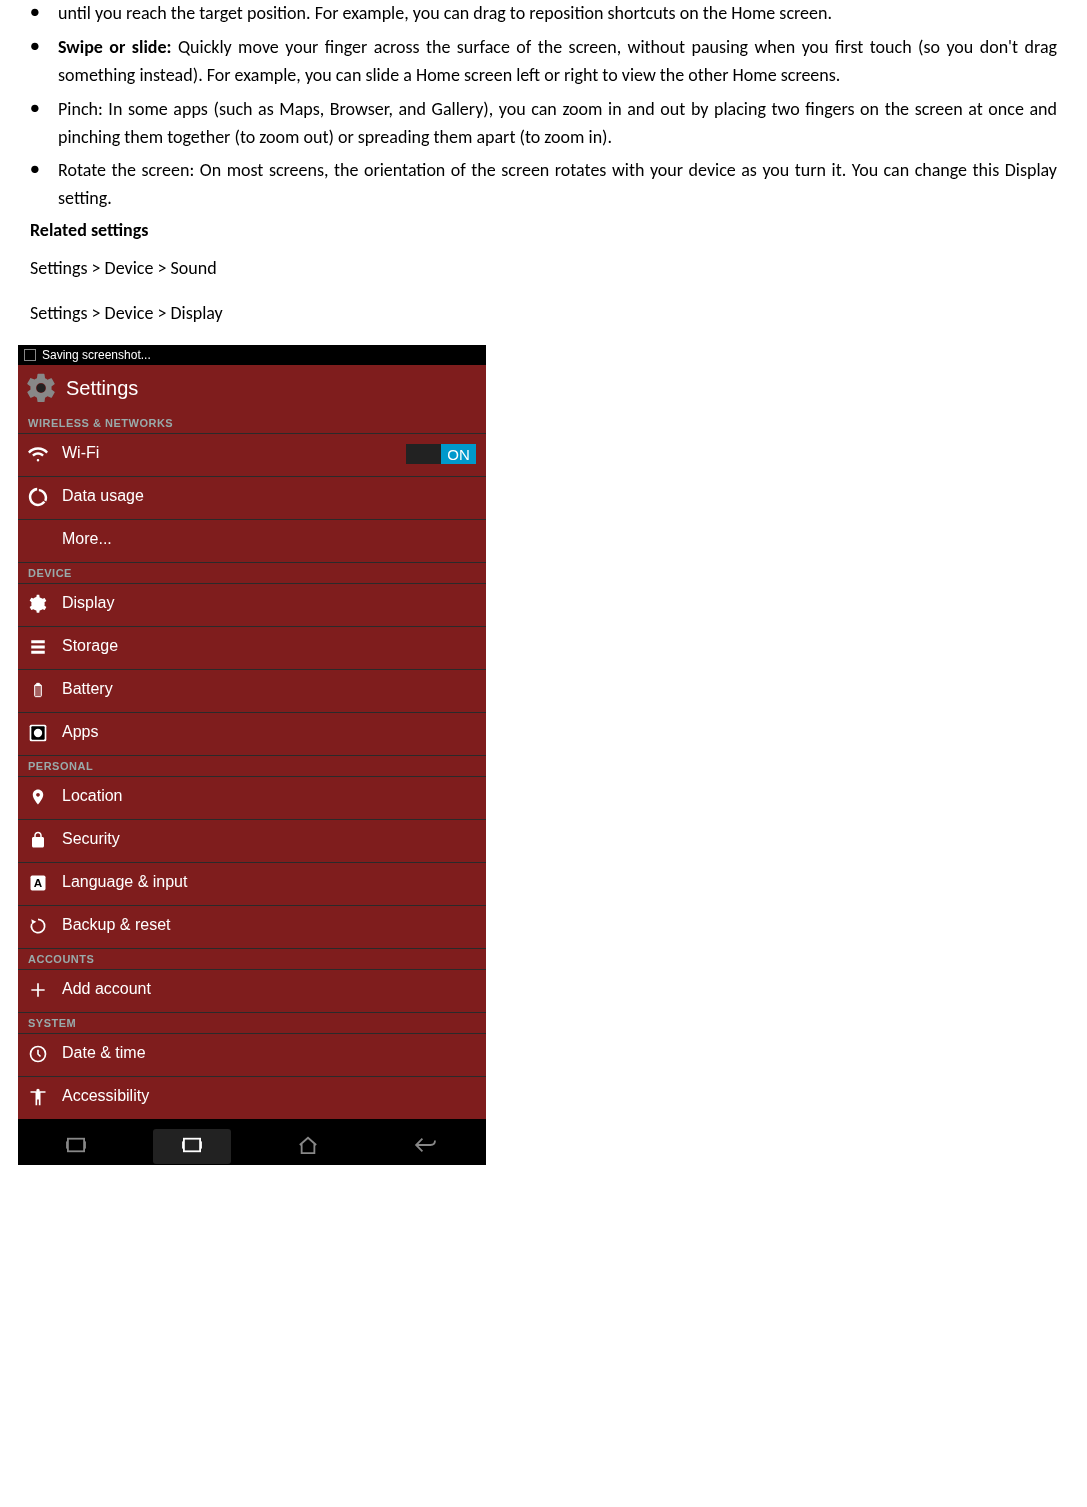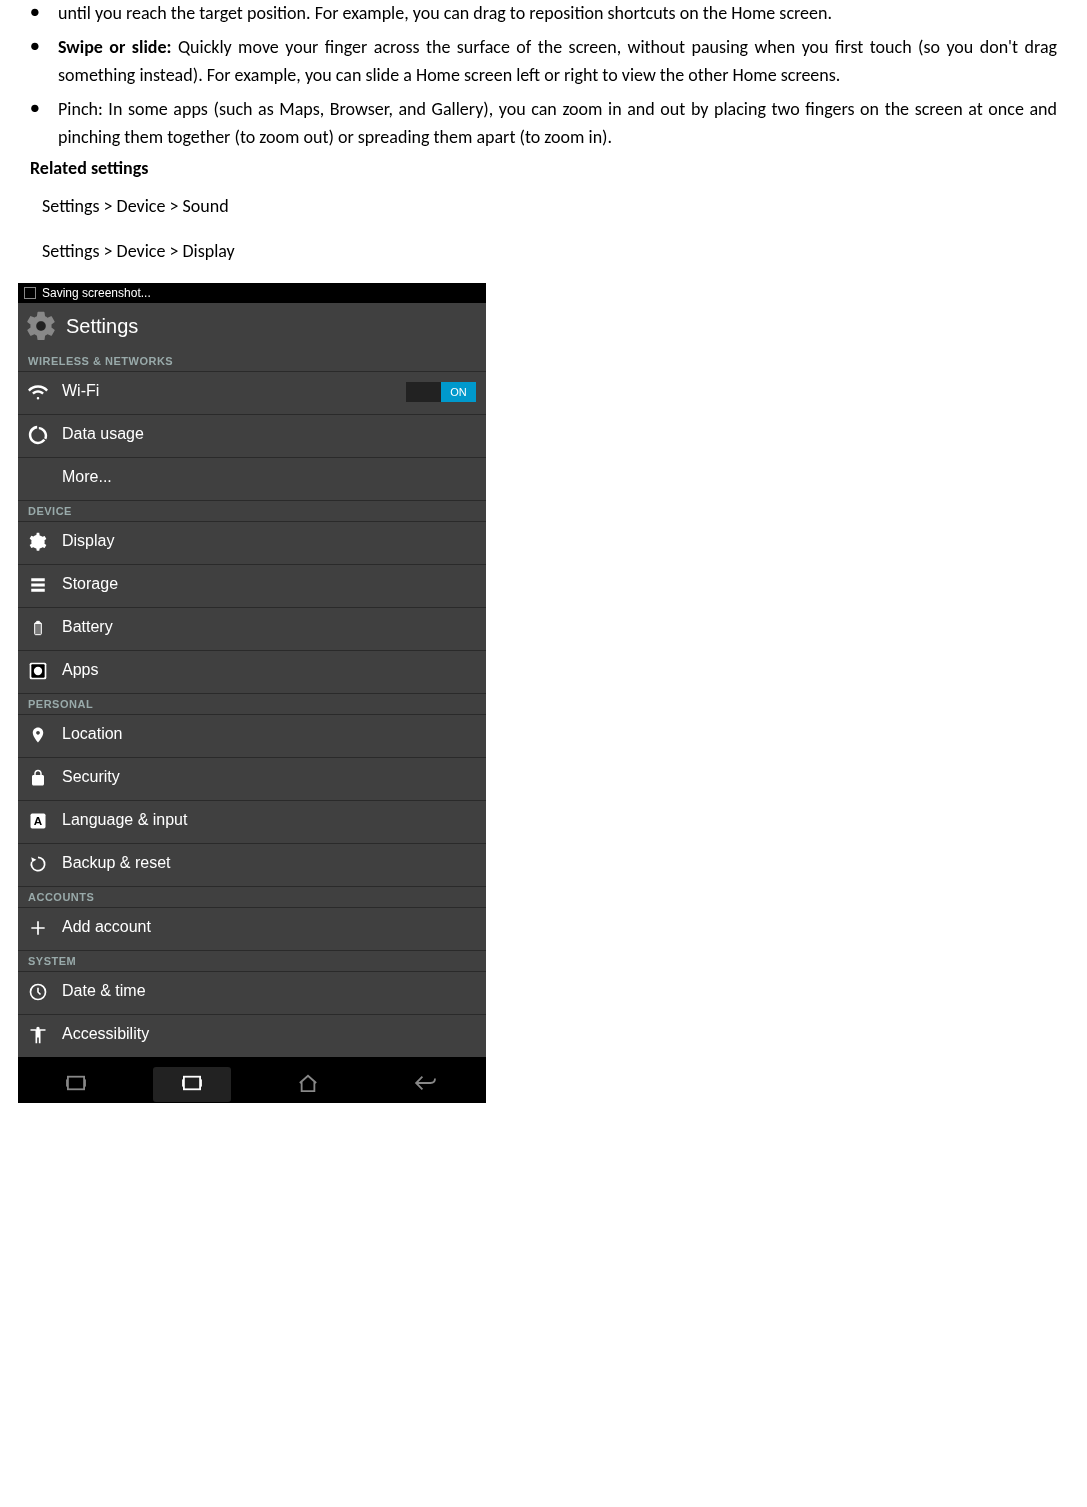--- a/index.html
+++ b/index.html
@@ -63,26 +63,26 @@
     left: 0;
     top: 0;
     font-size: 16px;
   }
   .bold { font-weight: bold; }
   .heading {
     font-weight: bold;
     margin: 4px 0 14px 0;
   }
   .para {
-    margin: 0 0 18px 12px;
+    margin: 0 0 18px 0;
     line-height: 1.5;
   }
   .screenshot {
     width: 468px;
-    background: #404040;
+    background: #7f1d1d;
     color: #fff;
     font-family: "Helvetica Neue", Arial, sans-serif;
     font-size: 15px;
     position: relative;
     z-index: 1;
     margin-left: -12px;
   }
   .statusbar {
     display: flex;
     align-items: center;
@@ -149,21 +149,21 @@
     display: flex;
   }
   .toggle .off {
     flex: 1;
     background: #222;
   }
   .toggle .on {
     flex: 1;
     background: #0099cc;
     color: #fff;
-    font-size: 11px;
+    font-size: 15px;
     display: flex;
     align-items: center;
     justify-content: center;
   }
   .navbar {
     display: flex;
     justify-content: space-around;
     align-items: center;
     padding-top: 8px;
     height: 38px;
@@ -212,20 +212,23 @@
     <li style="list-style:none;">
       
       <span>until you reach the target position. For example, you can drag to reposition shortcuts on the Home screen.</span>
     </li>
     <li>
       <span class="bold">Swipe or slide:</span><span> Quickly move your finger across the surface of the screen, without pausing when you first touch (so you don't drag something instead). For example, you can slide a Home screen left or right to view the other Home screens.</span>
     </li>
     <li>
       <span>Pinch: In some apps (such as Maps, Browser, and Gallery), you can zoom in and out by placing two fingers on the screen at once and pinching them together (to zoom out) or spreading them apart (to zoom in).</span>
     </li>
+    <li>
+      <span>Rotate the screen: On most screens, the orientation of the screen rotates with your device as you turn it. You can change this Display setting.</span>
+    </li>
   </ul>
 
   <div class="heading">Related settings</div>
   <div class="para">Settings &gt; Device &gt; Sound</div>
   <div class="para">Settings &gt; Device &gt; Display</div>
 
   <div class="screenshot">
     <div class="statusbar">
       <span class="sb-icon"></span>
       <span>Saving screenshot...</span>

